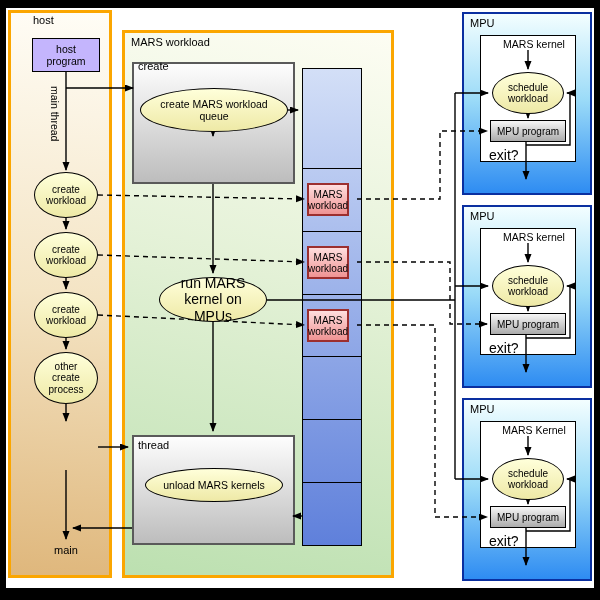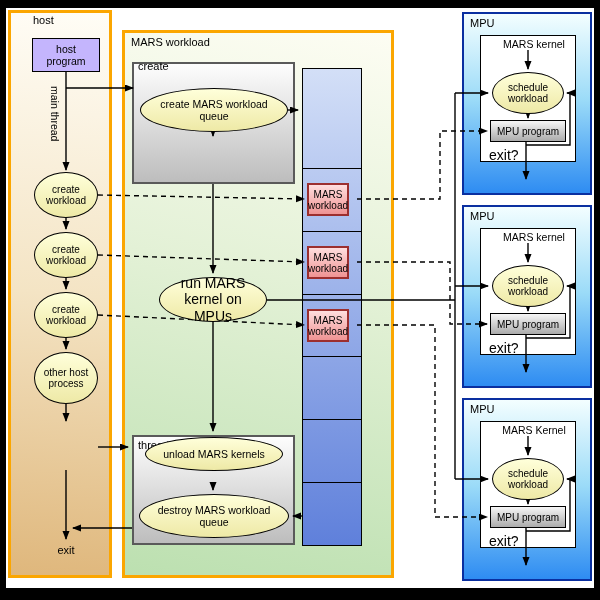--- a/index.html
+++ b/index.html
@@ -135,30 +135,29 @@
     <path class="d" d="M357 262 H450 V324 H487" marker-end="url(#ah)"></path>
     <path class="d" d="M357 325 H435 V517 H487" marker-end="url(#ah)"></path>
   </svg>
 
   <div class="abs label z3" style="left:33px;top:14px">host</div>
   <div id="hp-box" class="abs z3">host program</div>
   <div id="main-thread" class="abs z3">main thread</div>
   <div class="abs ellipse host-ell z3" style="top:172px;height:46px">create workload</div>
   <div class="abs ellipse host-ell z3" style="top:232px;height:46px">create workload</div>
   <div class="abs ellipse host-ell z3" style="top:292px;height:46px">create workload</div>
-  <div class="abs ellipse host-ell z3" style="top:352px;height:52px">other host process</div>
-  <div id="exit-host" class="abs label z3">exit</div>
+  <div class="abs ellipse host-ell z3" style="top:352px;height:52px">other create process</div>
+  <div id="exit-host" class="abs label z3">main</div>
 
   <div class="abs label z3" style="left:131px;top:36px">MARS workload</div>
   <div class="abs label z3" style="left:138px;top:60px">create</div>
   <div class="abs ellipse z3" style="left:140px;top:88px;width:148px;height:44px;font-size:10.5px">create MARS workload queue</div>
   <div class="abs ellipse z3" style="left:159px;top:277px;width:108px;height:45px;font-size:14px">run MARS kernel on MPUs</div>
   <div class="abs label z3" style="left:138px;top:439px">thread</div>
-  <div class="abs ellipse z3" style="left:145px;top:437px;width:138px;height:34px;font-size:10.5px">unload MARS kernels</div>
-  <div class="abs ellipse z3" style="left:139px;top:494px;width:150px;height:44px;font-size:10.5px">destroy MARS workload queue</div>
+  <div class="abs ellipse z3" style="left:145px;top:468px;width:138px;height:34px;font-size:10.5px">unload MARS kernels</div>
 
   <div class="abs pink-box z3" style="top:183px">MARS workload</div>
   <div class="abs pink-box z3" style="top:246px">MARS workload</div>
   <div class="abs pink-box z3" style="top:309px">MARS workload</div>
 
   <div class="abs label z3" style="left:470px;top:17px">MPU</div>
   <div class="abs kernel-title z3" style="top:38px">MARS kernel</div>
   <div class="abs ellipse sched z3" style="top:72px">schedule workload</div>
   <div class="abs program-box z3" style="top:120px">MPU program</div>
   <div class="abs small-label z3" style="left:489px;top:147px">exit?</div>

